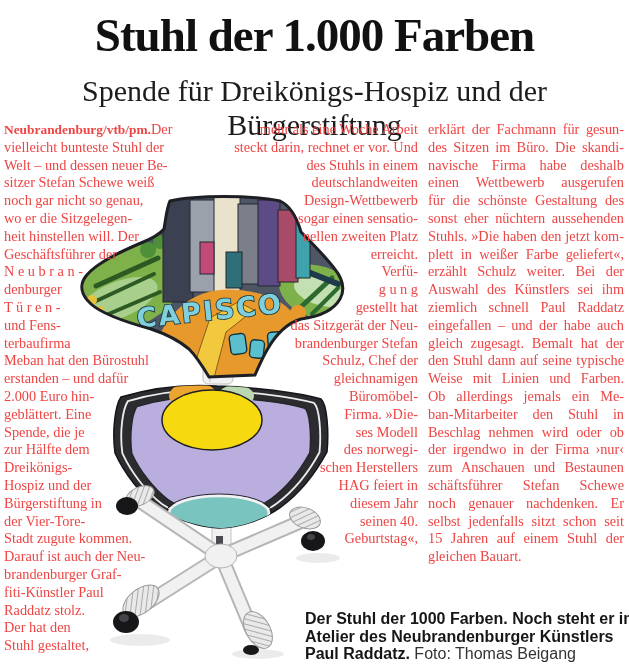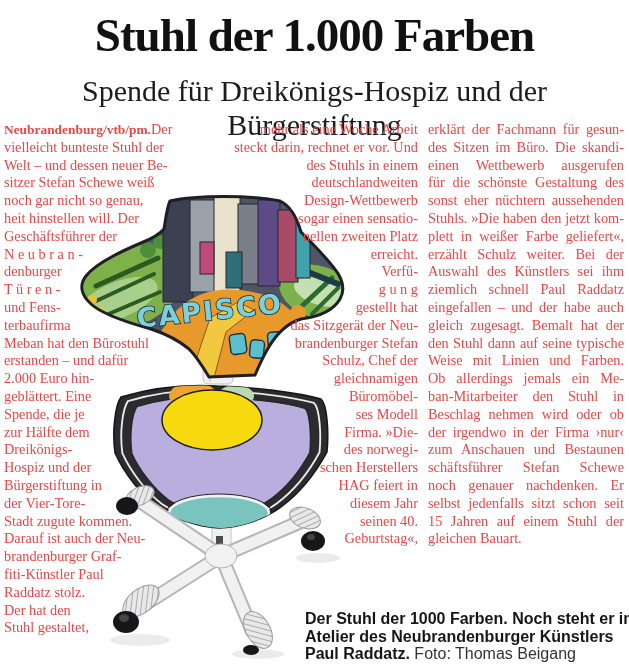--- a/index.html
+++ b/index.html
@@ -155,20 +155,21 @@
   <div id="col1" class="col">
     <div class="line lead">
       <b>Neubrandenburg/vtb/pm.</b>
       <span>Der</span>
     </div>
     <div>
         <div class="line">vielleicht bunteste Stuhl der</div>
         <div class="line">Welt – und dessen neuer Be-</div>
         <div class="line">sitzer Stefan Schewe weiß</div>
         <div class="line">noch gar nicht so genau,</div>
+        <div class="line">wo er die Sitzgelegen-</div>
         <div class="line">heit hinstellen will. Der</div>
         <div class="line">Geschäftsführer  der</div>
         <div class="line">N e u b r a n -</div>
         <div class="line">denburger</div>
         <div class="line">T ü r e n -</div>
         <div class="line">und Fens-</div>
         <div class="line">terbaufirma</div>
         <div class="line">Meban hat den Bürostuhl</div>
         <div class="line">erstanden – und dafür</div>
         <div class="line">2.000 Euro hin-</div>
@@ -200,35 +201,36 @@
         <div class="line">nellen zweiten Platz</div>
         <div class="line">erreicht.</div>
         <div class="line">Verfü-</div>
         <div class="line">g u n g</div>
         <div class="line">gestellt  hat</div>
         <div class="line">das Sitzgerät der Neu-</div>
         <div class="line">brandenburger Stefan</div>
         <div class="line">Schulz, Chef der</div>
         <div class="line">gleichnamigen</div>
         <div class="line">Büromöbel-</div>
+        <div class="line">Firma. »Die-</div>
         <div class="line">ses Modell</div>
-        <div class="line">Firma. »Die-</div>
         <div class="line">des norwegi-</div>
         <div class="line">schen Herstellers</div>
         <div class="line">HAG feiert in</div>
         <div class="line">diesem Jahr</div>
         <div class="line">seinen 40.</div>
         <div class="line">Geburtstag«,</div>
       </div>
   </div>
 
   <div id="col3" class="col">
     <div>
         <div class="line">erklärt der Fachmann für gesun-</div>
         <div class="line">des Sitzen im Büro. Die skandi-</div>
+        <div class="line">navische Firma habe deshalb</div>
         <div class="line">einen Wettbewerb ausgerufen</div>
         <div class="line">für die schönste Gestaltung des</div>
         <div class="line">sonst eher nüchtern aussehenden</div>
         <div class="line">Stuhls. »Die haben den jetzt kom-</div>
         <div class="line">plett in weißer Farbe geliefert«,</div>
         <div class="line">erzählt Schulz weiter. Bei der</div>
         <div class="line">Auswahl des Künstlers sei ihm</div>
         <div class="line">ziemlich schnell Paul Raddatz</div>
         <div class="line">eingefallen – und der habe auch</div>
         <div class="line">gleich zugesagt. Bemalt hat der</div>

